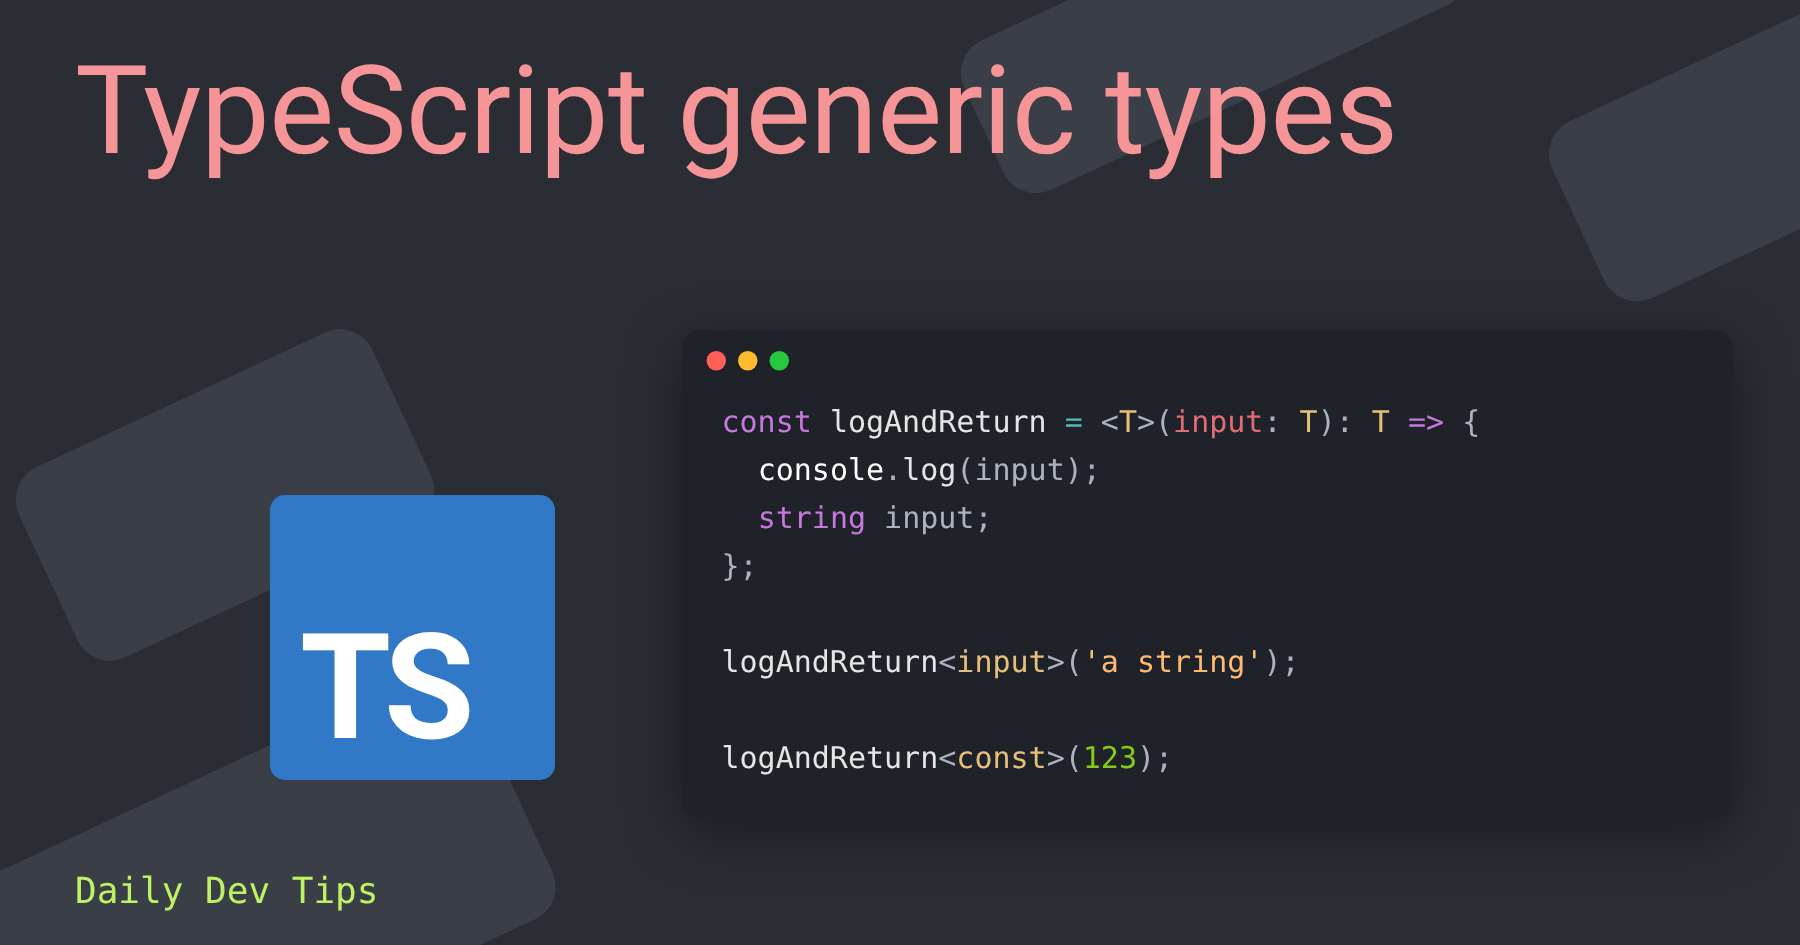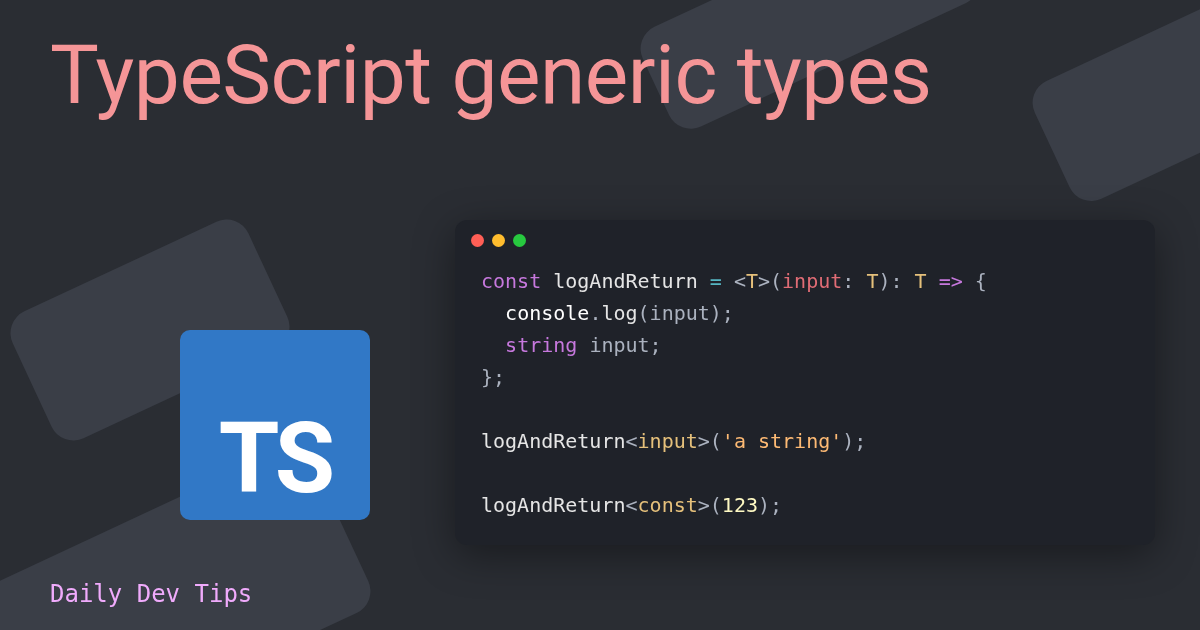--- a/index.html
+++ b/index.html
@@ -70,21 +70,21 @@
     .ts-logo {
       position: absolute;
       top: 330px;
       left: 180px;
       width: 190px;
       height: 190px;
       background: #3178C6;
       border-radius: 10px;
       display: flex;
       align-items: flex-end;
-      justify-content: center;
+      justify-content: flex-start;
       padding: 12px 20px;
     }
     
     .ts-logo-text {
       color: #ffffff;
       font-size: 98px;
       font-weight: 700;
       letter-spacing: -4px;
       line-height: 1;
     }
@@ -125,28 +125,28 @@
     }
     
     .tk-keyword { color: #c678dd; }
     .tk-func { color: #e5e5e5; }
     .tk-punct { color: #abb2bf; }
     .tk-op { color: #56b6c2; }
     .tk-type { color: #e5c07b; }
     .tk-param { color: #e06c75; }
     .tk-prop { color: #abb2bf; }
     .tk-string { color: #fdba74; }
-    .tk-number { color: #fef9c3; }
+    .tk-number { color: #84cc16; }
     .tk-console { color: #ffffff; }
     
     .footer {
       position: absolute;
       bottom: 22px;
       left: 50px;
-      color: #f0abfc;
+      color: #bef264;
       font-family: 'Menlo', 'Monaco', 'Consolas', monospace;
       font-size: 24px;
     }
   </style>
 </head>
 <body>
 
 <div class="bg-shape bg-shape-1"></div>
 <div class="bg-shape bg-shape-2"></div>
 <div class="bg-shape bg-shape-3"></div>

